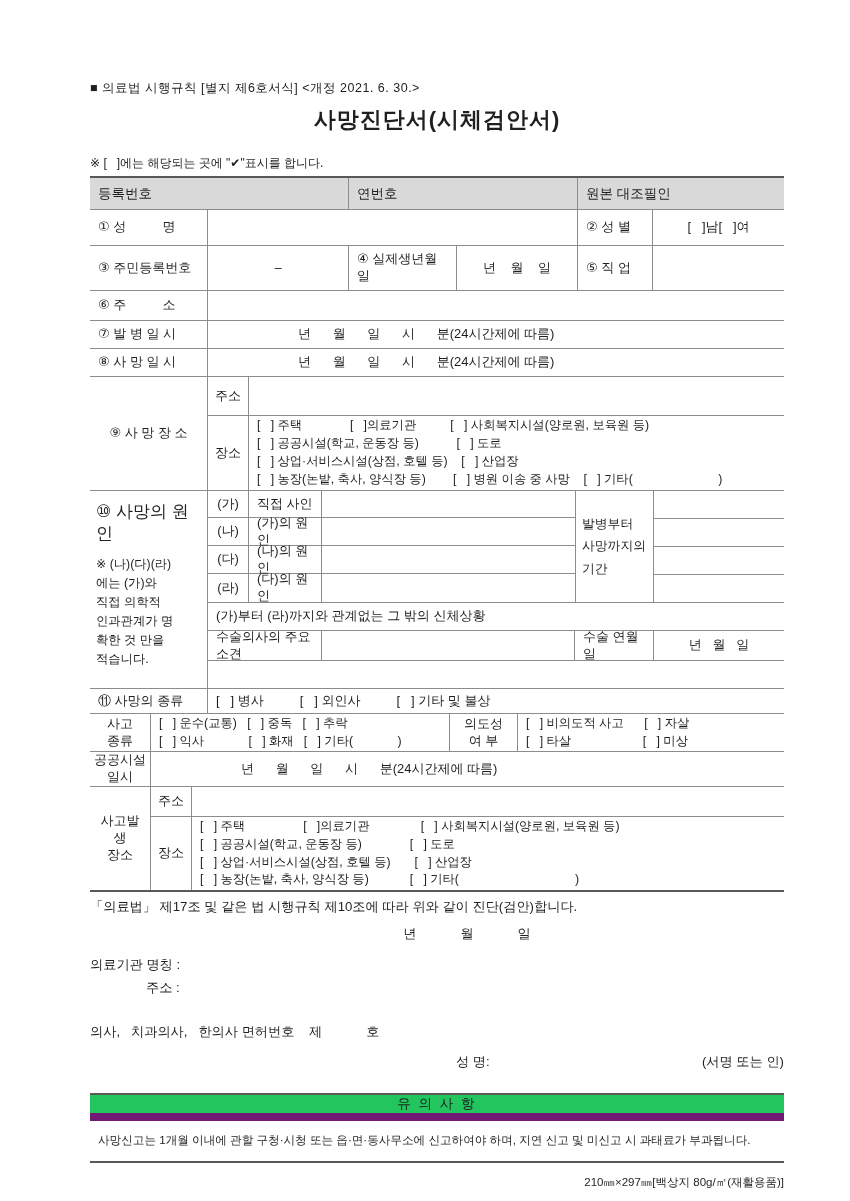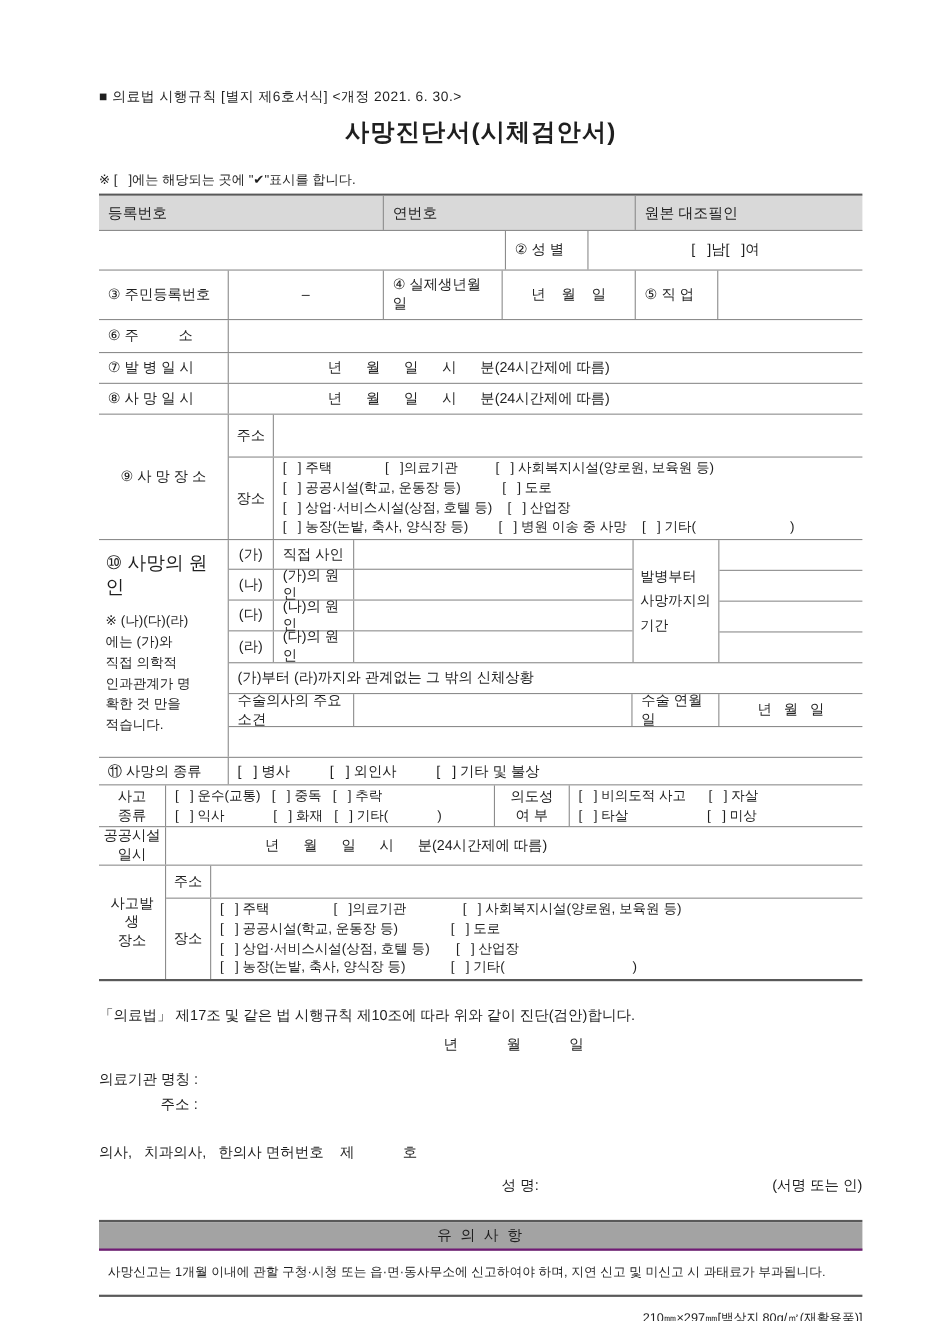--- a/index.html
+++ b/index.html
@@ -49,31 +49,31 @@
   .cause-left { flex-direction:column; align-items:flex-start; justify-content:flex-start; padding:10px 4px 0 6px; }
   .cause-left .hd { font-size:17px; margin-bottom:10px; }
   .cause-left .nt { font-size:12.3px; line-height:1.55; white-space:pre-line; }
   .period-label { font-size:12.8px; line-height:1.75; padding:0 6px; }
   .pvrow { flex:1 1 auto; border-bottom:1px solid #8c8c8c; }
   .pvrow:last-child { border-bottom:none; }
 
   .ind90 { padding-left:90px; }
 
   .ftr { width:694px; margin-left:78px; font-size:13.2px; }
-  .statement { margin-top:22px; }
+  .statement { margin-top:6px; }
   .dateline { margin-top:9px; text-align:center; white-space:pre; transform:translateX(30px); }
   .orgline { margin-top:13px; }
   .orgaddr { margin-top:5px; margin-left:56px; }
   .license { margin-top:26px; white-space:pre; }
   .signrow { margin-top:12px; display:flex; }
   .signrow .nm { margin-left:366px; }
   .signrow .sg { margin-left:auto; }
 
   .notice { margin-top:22px; border-top:2px solid #595959; }
-  .notice-bar { height:26px; background:#a3a3a3; border-bottom:2px solid #701a75; display:flex; align-items:center; justify-content:center; font-size:13.5px; letter-spacing:2px; }
+  .notice-bar { height:26px; background:#22c55e; border-bottom:8px solid #701a75; display:flex; align-items:center; justify-content:center; font-size:13.5px; letter-spacing:2px; }
   .notice-body { padding:12px 8px 13px 8px; font-size:11.6px; border-bottom:2.5px solid #595959; }
   .specline { margin-top:12px; text-align:right; font-size:11.5px; }
 </style>
 </head>
 <body>
 
 <div class="sheet">
   <div class="content">
     <div class="form-ref">■ 의료법 시행규칙 [별지 제6호서식] &lt;개정 2021. 6. 30.&gt;</div>
     <h1 class="title">사망진단서(시체검안서)</h1>
@@ -81,20 +81,21 @@
 
     <div class="tbl">
 
       <div class="tr h32 gray">
         <div class="td f259 br hdrcell">등록번호</div>
         <div class="td f229 br hdrcell">연번호</div>
         <div class="td fx hdrcell">원본 대조필인</div>
       </div>
 
       <div class="tr h36">
+        <div class="td f118 br pre">① 성          명</div>
         <div class="td f370 br"></div>
         <div class="td f75 br">② 성 별</div>
         <div class="td fx c pre">[   ]남[   ]여</div>
       </div>
 
       <div class="tr h45">
         <div class="td f118 br">③ 주민등록번호</div>
         <div class="td f141 br c">–</div>
         <div class="td f108 br">④ 실제생년월일</div>
         <div class="td f121 br c pre">년    월    일</div>

